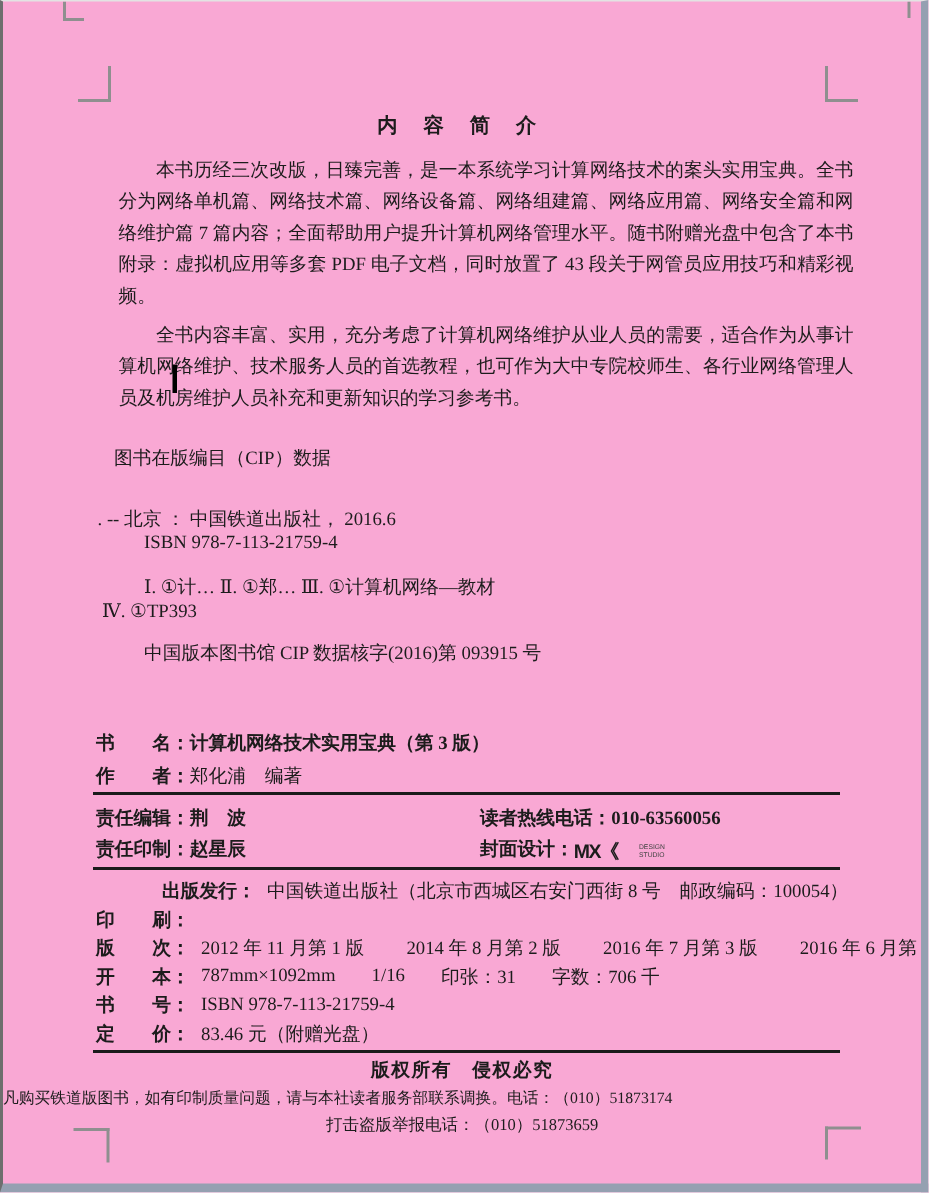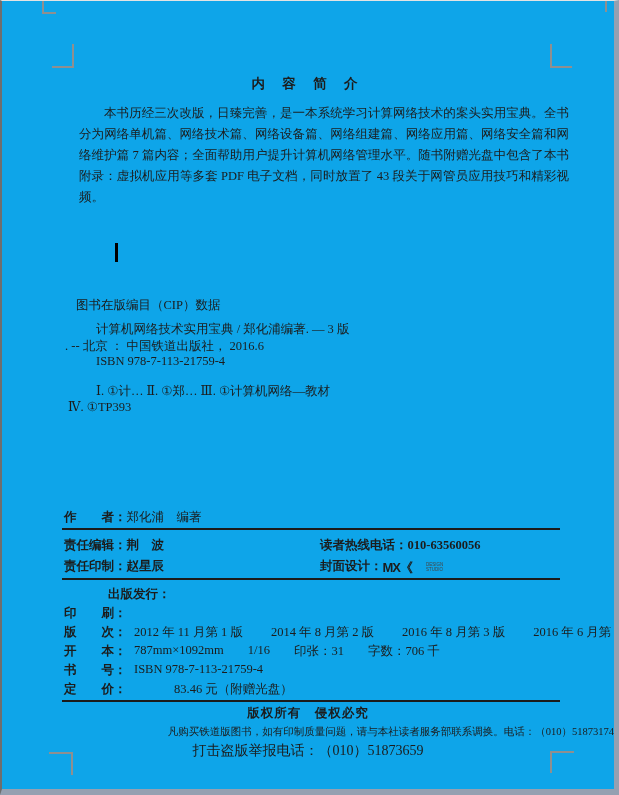--- a/index.html
+++ b/index.html
@@ -1,18 +1,18 @@
 <!DOCTYPE html>
 <html><head>
 <meta charset="utf-8">
 <style>
   html,body{margin:0;padding:0;background:#fff;}
   .page{
     position:relative;width:619px;height:795px;box-sizing:border-box;
-    background:#0ea5e9;overflow:hidden;
+    background:#f9a8d4;overflow:hidden;
     border-top:1px solid #e3e3e3;
     border-left:2px solid #6e6e6e;
     border-right:5px solid #95a0b1;
     border-bottom:6px solid #95a0b1;
     font-family:"Liberation Serif","DejaVu Serif",serif;
     color:#1c1c1c;
   }
   .abs{position:absolute;}
   .b{font-weight:bold;}
   
@@ -43,48 +43,52 @@
   .mx-logo{display:inline-flex;align-items:flex-start;vertical-align:-2px;gap:12px;}
   .mx-main{font-family:"Liberation Sans","DejaVu Sans",sans-serif;font-weight:bold;font-size:13px;letter-spacing:-1px;line-height:11px;}
   .mx-sub{display:inline-block;margin-left:2px;font-family:"Liberation Sans","DejaVu Sans",sans-serif;font-size:4.5px;line-height:5px;color:#444;}
   
   .pub-row{font-size:12.5px;display:flex;white-space:nowrap;}
   .pub-label{display:inline-block;min-width:70px;font-weight:bold;}
   .seg-gap-28{display:flex;column-gap:28px;}
   .seg-gap-24{display:flex;column-gap:24px;}
   
   .footer-rights{left:0;top:704px;width:100%;text-align:center;font-weight:bold;font-size:12.5px;letter-spacing:1px;}
-  .footer-notice{left:0;top:724px;width:100%;text-align:right;font-size:10.5px;}
-  .footer-report{left:0;top:741px;width:100%;text-align:center;font-size:14px;}
+  .footer-notice{left:0;top:724px;width:100%;text-align:left;font-size:10.5px;}
+  .footer-report{left:0;top:741px;width:100%;text-align:center;font-size:11px;}
 </style>
 </head>
 <body>
 
 <div class="page">
 
   <div class="mark tick-tl"></div>
   <div class="mark tick-tr"></div>
   <div class="mark mark-tl"></div>
   <div class="mark mark-tr"></div>
   <div class="mark mark-bl"></div>
   <div class="mark mark-br"></div>
 
   <div class="abs intro-title">内 容 简 介</div>
   <div class="abs intro-body">
     <p>本书历经三次改版，日臻完善，是一本系统学习计算网络技术的案头实用宝典。全书分为网络单机篇、网络技术篇、网络设备篇、网络组建篇、网络应用篇、网络安全篇和网络维护篇 7 篇内容；全面帮助用户提升计算机网络管理水平。随书附赠光盘中包含了本书附录：虚拟机应用等多套 PDF 电子文档，同时放置了 43 段关于网管员应用技巧和精彩视频。</p>
+    <p>全书内容丰富、实用，充分考虑了计算机网络维护从业人员的需要，适合作为从事计算机网络维护、技术服务人员的首选教程，也可作为大中专院校师生、各行业网络管理人员及机房维护人员补充和更新知识的学习参考书。</p>
   </div>
   <div class="abs cursor"></div>
 
   <div class="abs cip-heading">图书在版编目（CIP）数据</div>
-  <div class="abs cip-line cip-l0">计算机网络技术实用宝典 / 郑化浦编著. — 3 版</div>
   <div class="abs cip-line cip-l1">. -- 北京 ： 中国铁道出版社， 2016.6</div>
   <div class="abs cip-line cip-l2">ISBN 978-7-113-21759-4</div>
   <div class="abs cip-line cip-l3">Ⅰ. ①计… Ⅱ. ①郑… Ⅲ. ①计算机网络—教材</div>
   <div class="abs cip-line cip-l4">Ⅳ. ①TP393</div>
+  <div class="abs cip-line cip-l5">中国版本图书馆 CIP 数据核字(2016)第 093915 号</div>
 
+  <div class="abs info-row" style="left:62px;top:486px;">
+    <span class="b">书　　名：</span><span class="b">计算机网络技术实用宝典（第 3 版）</span>
+  </div>
   <div class="abs info-row" style="left:62px;top:508px;">
     <span class="b">作　　者：</span><span>郑化浦　编著</span>
   </div>
 
   <div class="rule" style="top:527px;"></div>
 
   <div class="abs info-row" style="left:62px;top:536px;">
     <span class="b">责任编辑：</span><span class="b">荆　波</span>
   </div>
   <div class="abs info-row" style="left:318px;top:536px;">
@@ -97,48 +101,49 @@
     <span class="b">封面设计：</span><span class="mx-logo">
         <span class="mx-main">MX《</span>
         <span class="mx-sub"><span>DESIGN</span><br><span>STUDIO</span></span>
       </span>
   </div>
 
   <div class="rule" style="top:577px;"></div>
 
   <div class="abs pub-row" style="left:62px;top:585px;margin-left:44px;">
     <span class="pub-label">出版发行：</span>
+      <span>中国铁道出版社（北京市西城区右安门西街 8 号　邮政编码：100054）</span>
   </div>
   <div class="abs pub-row" style="left:62px;top:604px;align-items:flex-end;">
     <span class="pub-label">印　　刷：</span>
       <span></span>
   </div>
   <div class="abs pub-row" style="left:62px;top:623px;">
     <span class="pub-label">版　　次：</span>
     <span class="seg-gap-28">
       <span>2012 年 11 月第 1 版</span>
       <span>2014 年 8 月第 2 版</span>
-      <span>2016 年 8 月第 3 版</span>
+      <span>2016 年 7 月第 3 版</span>
       <span>2016 年 6 月第 1 次印刷</span>
     </span>
   </div>
   <div class="abs pub-row" style="left:62px;top:642px;">
     <span class="pub-label">开　　本：</span>
     <span class="seg-gap-24">
       <span>787mm×1092mm</span>
       <span>1/16</span>
       <span>印张：31</span>
       <span>字数：706 千</span>
     </span>
   </div>
   <div class="abs pub-row" style="left:62px;top:661px;">
     <span class="pub-label">书　　号：</span>
       <span>ISBN 978-7-113-21759-4</span>
   </div>
-  <div class="abs pub-row" style="left:62px;top:680px;gap:40px;">
+  <div class="abs pub-row" style="left:62px;top:680px;">
     <span class="pub-label">定　　价：</span>
       <span>83.46 元（附赠光盘）</span>
   </div>
 
   <div class="rule" style="top:699px;"></div>
 
   <div class="abs footer-rights">版权所有　侵权必究</div>
   <div class="abs footer-notice">凡购买铁道版图书，如有印制质量问题，请与本社读者服务部联系调换。电话：（010）51873174</div>
   <div class="abs footer-report">打击盗版举报电话：（010）51873659</div>
 

